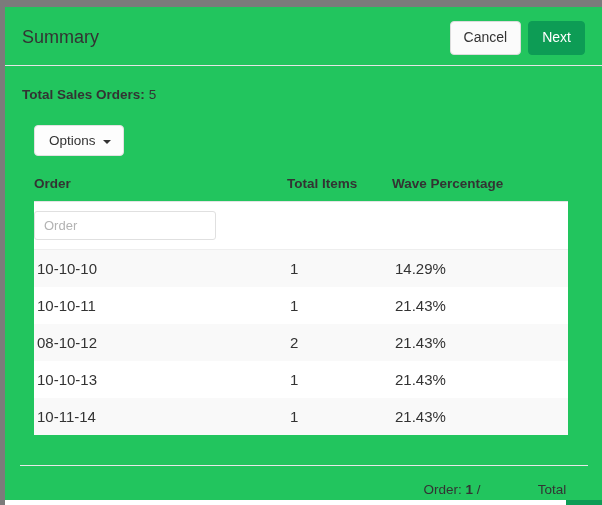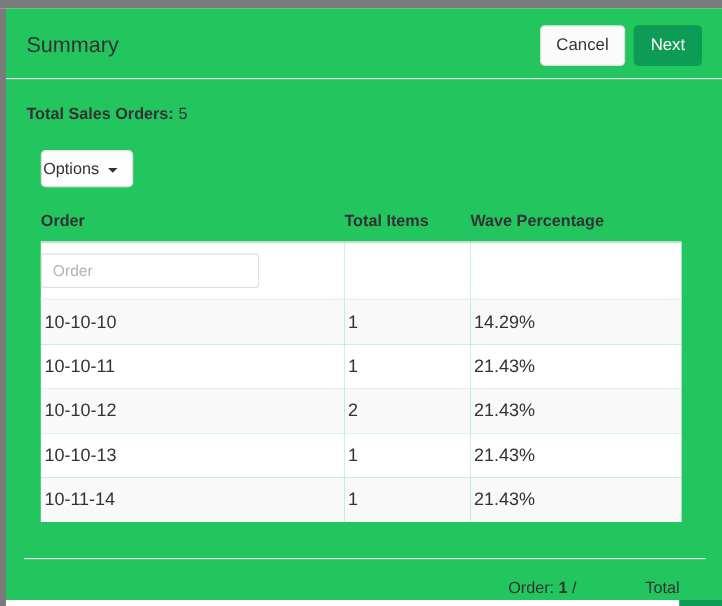--- a/index.html
+++ b/index.html
@@ -116,21 +116,21 @@
     position: absolute;
     left: 29px;
     top: 59px;
   }
   .btn-options {
     background: #fdfdfd;
     border: 1px solid #e2e2e2;
     border-radius: 4px;
     color: #333333;
     font-size: 13.5px;
-    padding: 7px 12px 7px 1px;
+    padding: 7px 12px 7px 14px;
     display: inline-flex;
     align-items: center;
     gap: 7px;
     cursor: pointer;
     font-family: "Liberation Sans", sans-serif;
   }
   .caret {
     display: inline-block;
     width: 0; height: 0;
     border-left: 4px solid transparent;
@@ -298,21 +298,21 @@
               <td>10-10-10</td>
               <td>1</td>
               <td>14.29%</td>
             </tr>
             <tr>
               <td>10-10-11</td>
               <td>1</td>
               <td>21.43%</td>
             </tr>
             <tr>
-              <td>10-10-12</td>
+              <td>08-10-12</td>
               <td>2</td>
               <td>21.43%</td>
             </tr>
             <tr>
               <td>10-10-13</td>
               <td>1</td>
               <td>21.43%</td>
             </tr>
             <tr>
               <td>10-11-14</td>

